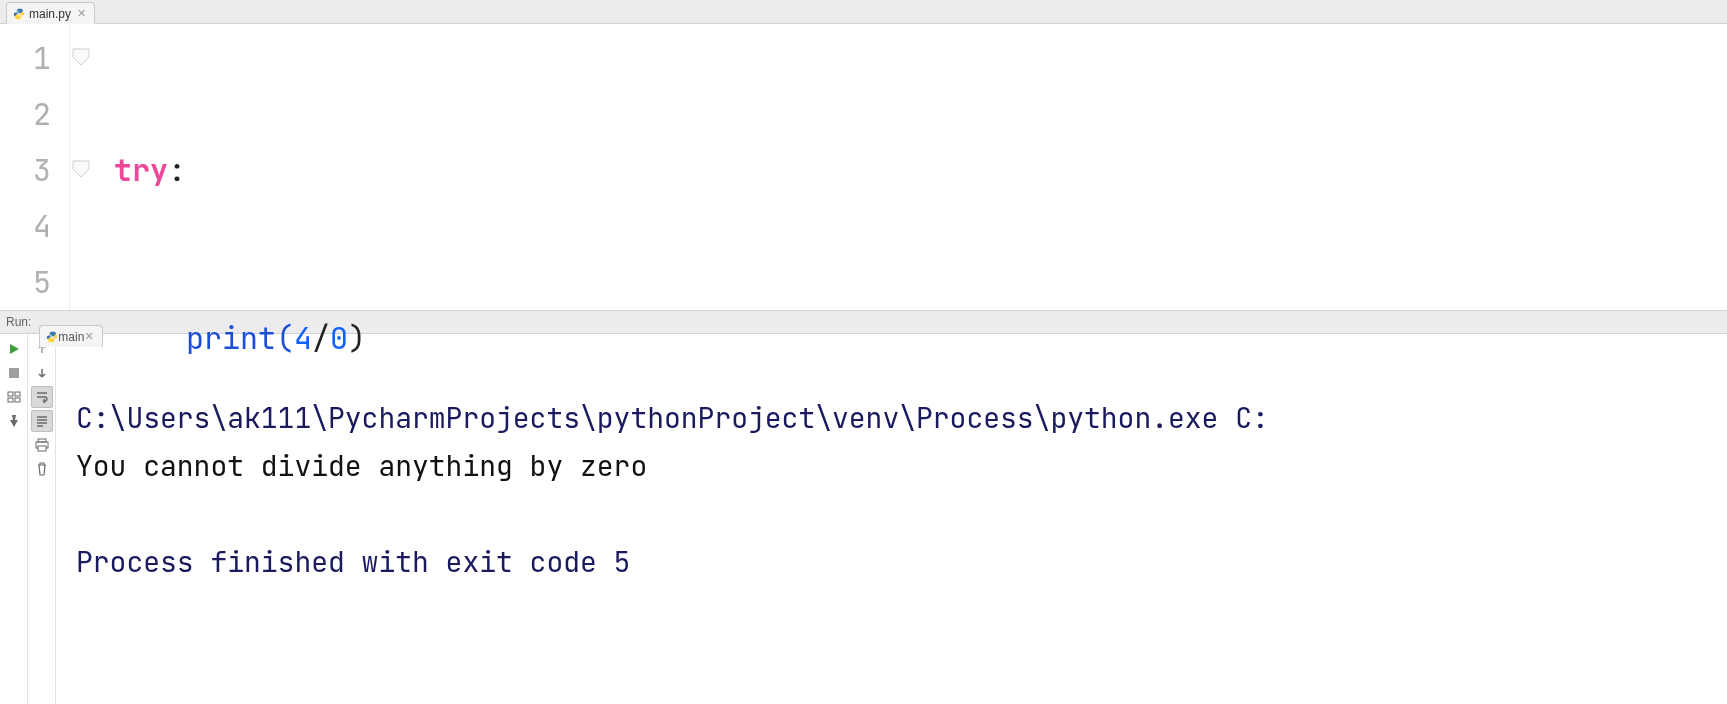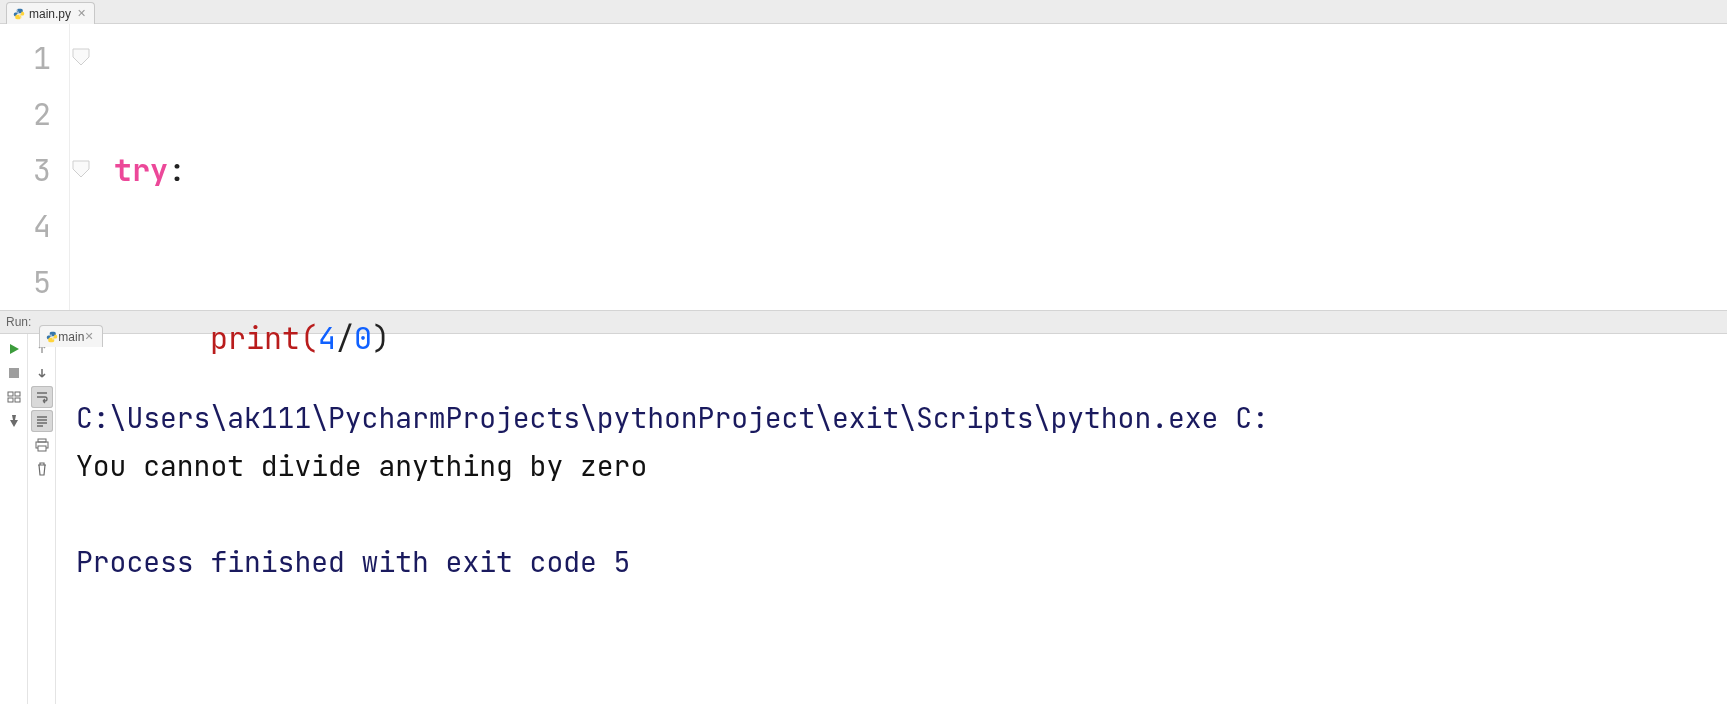--- a/index.html
+++ b/index.html
@@ -14,21 +14,21 @@
   .gutter { width:70px; background:#fff; color:#b0b0b0; text-align:right; padding:6px 18px 0 0; border-right:1px solid #ededed; user-select:none;}
   .gutter div { height:56px; }
   .foldcol { width:44px; position:relative;}
   .fold-marker { position:absolute; left:0; width:22px; height:22px; }
   .fold-marker.m1 { top:22px; }
   .fold-marker.m3 { top:134px; }
   .code { flex:1; padding:6px 0 0 0; white-space:pre; color:#222;}
   .code .line { height:56px; }
   .kw   { color:#ec4899; font-weight:600;}
   .num  { color:#1061ff;}
-  .builtin { color:#b91c1c;margin-left:24px;}
+  .builtin { color:#1d4ed8;}
   
   .runbar { height:24px; background:#ececec; border-top:1px solid #d4d4d4; border-bottom:1px solid #d4d4d4; display:flex; align-items:center; font-size:12px; color:#555;}
   .runbar .lbl { padding:0 8px 0 6px; color:#666;}
   .runtab { display:flex; align-items:center; height:22px; padding:0 8px 0 6px; background:#f5f5f5; border:1px solid #c8c8c8; border-bottom:none; border-radius:4px 4px 0 0; position:relative; top:14px;}
   .runtab .close { color:#9a9a9a; font-size:11px;}
   
   .consolewrap { display:flex; height:370px; }
   .toolcol { width:28px; border-right:1px solid #e4e4e4; display:flex; flex-direction:column; align-items:center; padding-top:4px; gap:2px;}
   .toolcol2 { width:28px; border-right:1px solid #e4e4e4; display:flex; flex-direction:column; align-items:center; padding-top:4px; gap:2px;}
   .tbtn { width:22px; height:22px; display:flex; align-items:center; justify-content:center; cursor:pointer; color:#6b6b6b; border-radius:3px;}
@@ -141,18 +141,18 @@
           <rect x="3" y="8" width="8" height="5" fill="#fff" stroke="#6b6b6b"></rect>
         </svg>
       </div>
     <div class="tbtn">
         <svg width="12" height="14" viewBox="0 0 12 14">
           <path d="M2 3h8M4 3V1h4v2M3 3l1 10h4l1-10" fill="none" stroke="#6b6b6b" stroke-width="1.2"></path>
         </svg>
       </div>
   </div>
   <div class="console">
-<span>C:\Users\ak111\PycharmProjects\pythonProject\exit\Scripts\python.exe C:</span>
+<span>C:\Users\ak111\PycharmProjects\pythonProject\venv\Process\python.exe C:</span>
 <span class="out">You cannot divide anything by zero</span>
 <span></span>
 <span>Process finished with exit code 5</span>
   </div>
 </div>
 
 </body></html>

